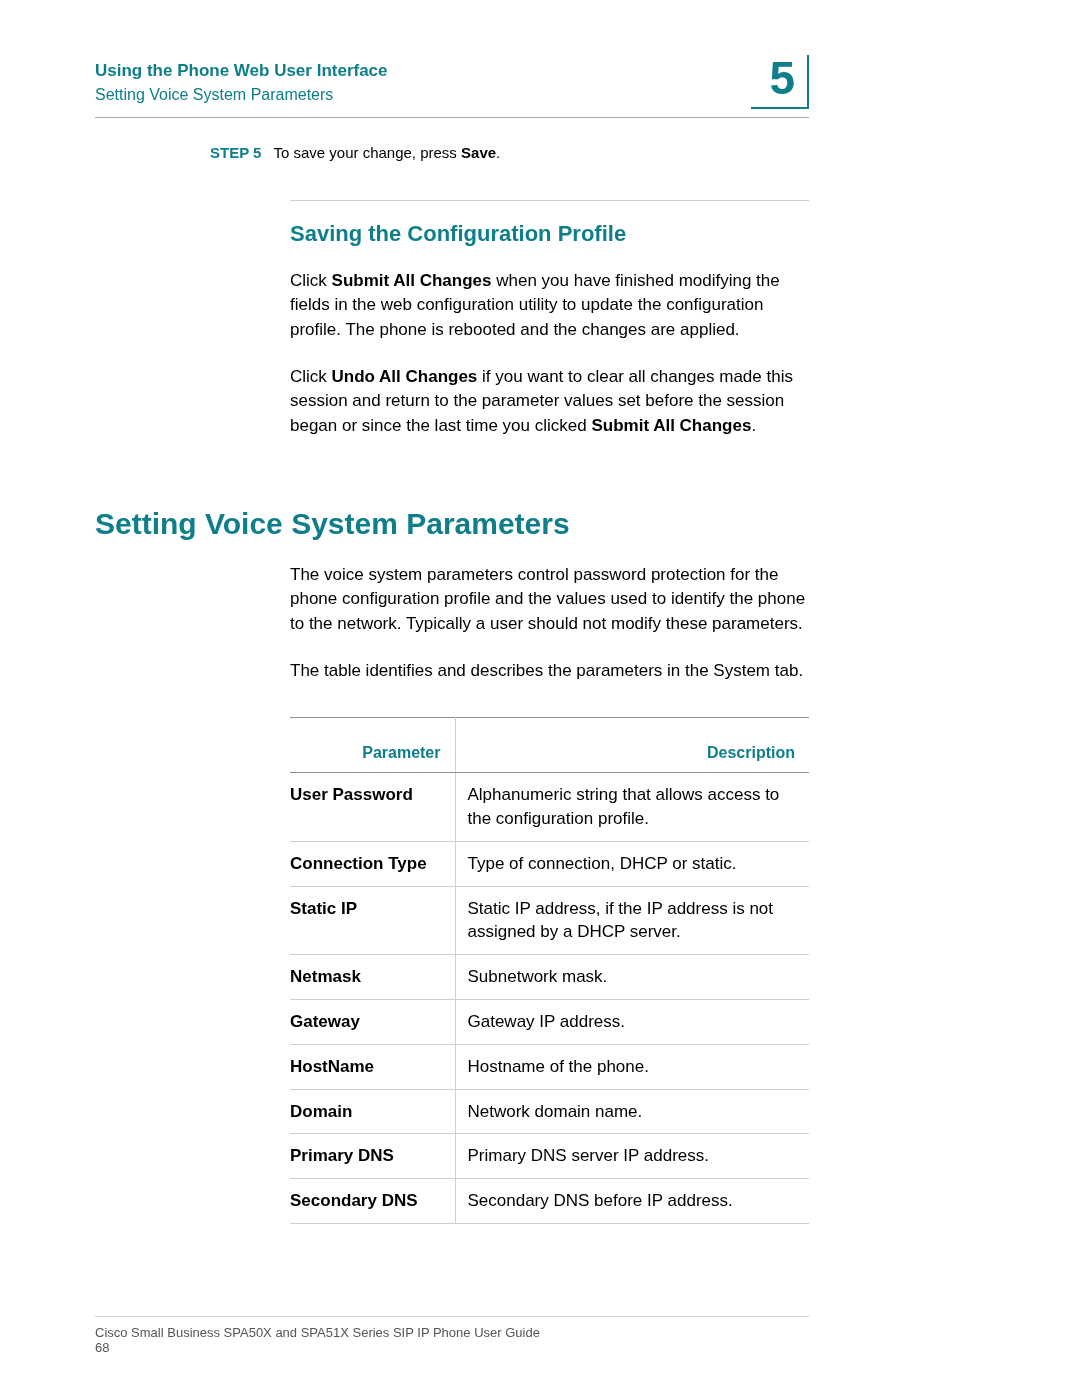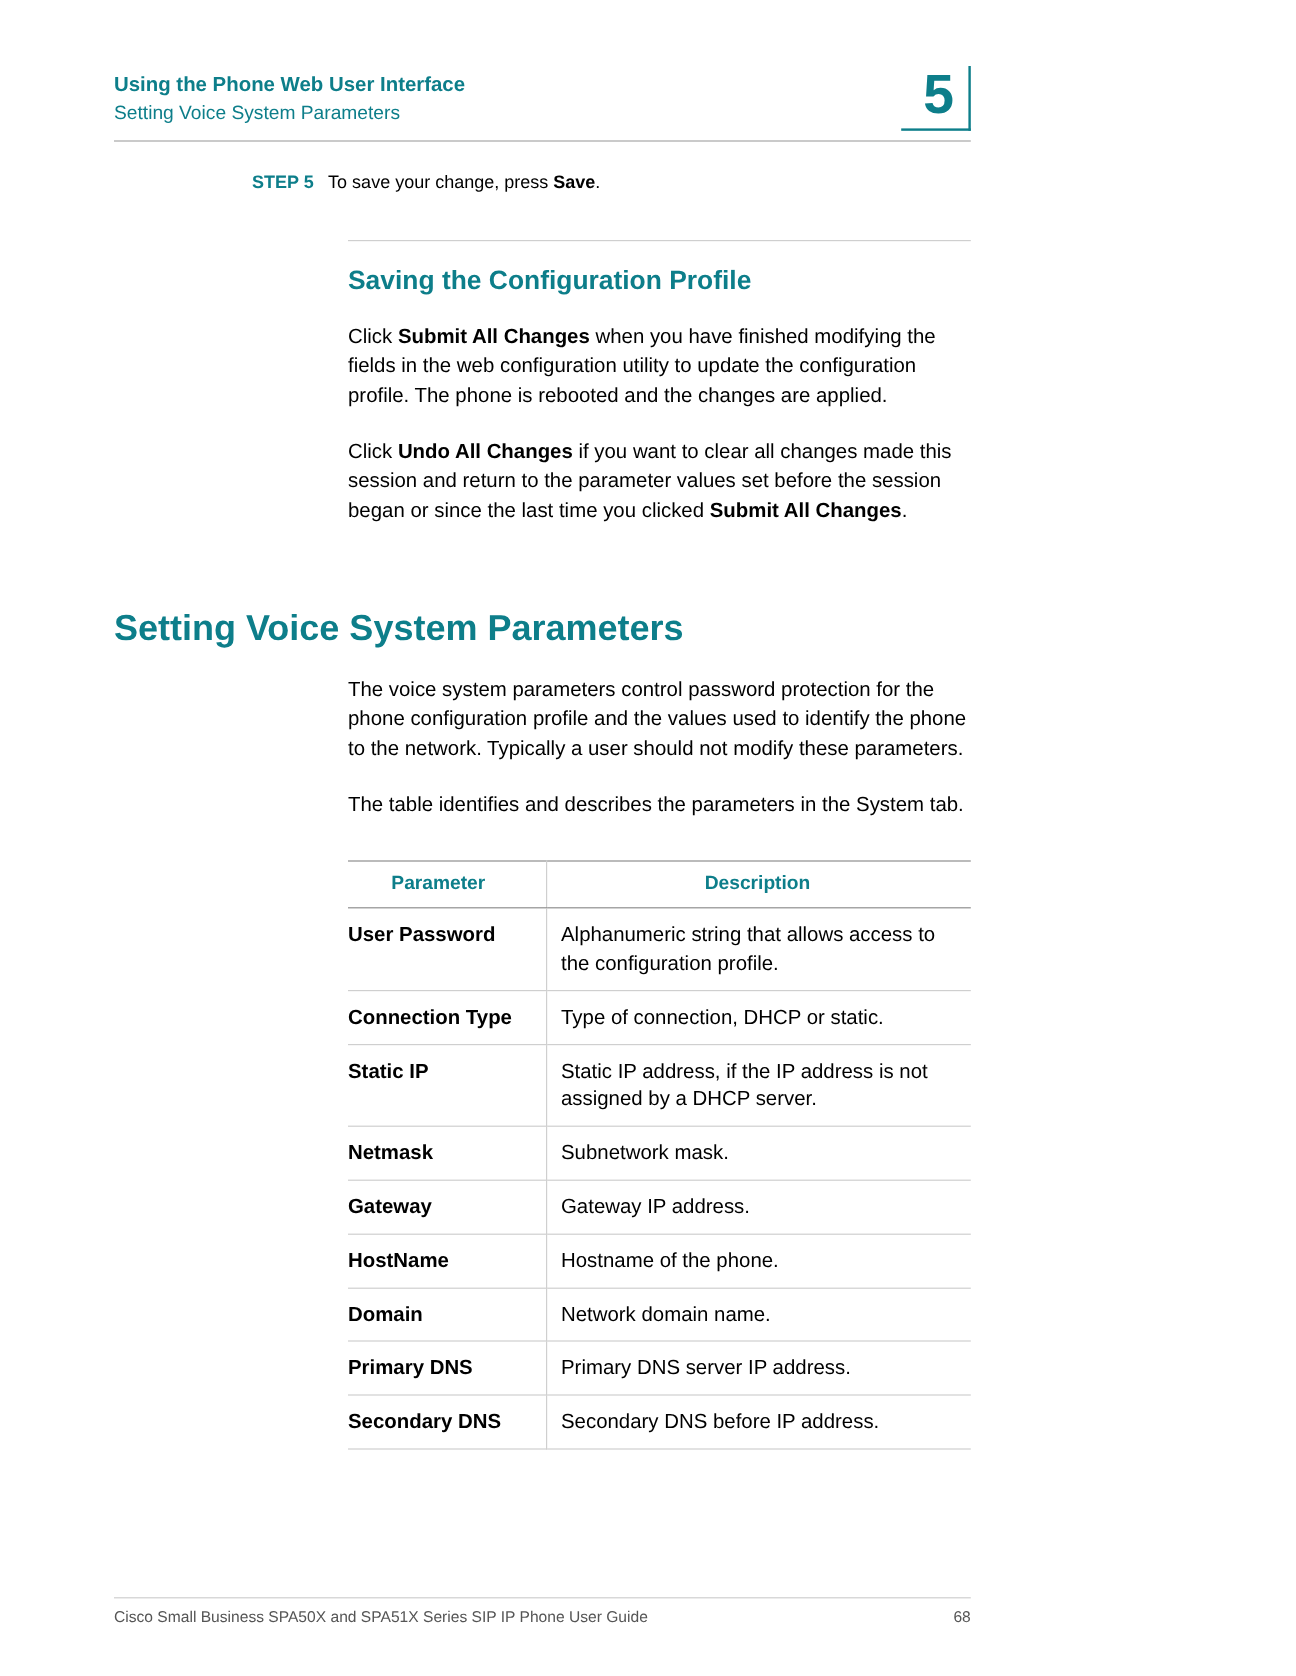--- a/index.html
+++ b/index.html
@@ -90,24 +90,24 @@
     font-size: 30px;
     margin: 68px 0 0 0;
   }
   table.params {
     margin: 34px 0 0 195px;
     border-collapse: collapse;
     width: calc(100% - 195px);
     font-size: 17px;
   }
   table.params th {
-    text-align: center;
-    color: #0d7e8a;
-    font-weight: bold;
-    padding: 10px 14px 10px 0;
+    text-align: right;
+    color: #0d7e8a;
+    font-weight: bold;
+    padding: 26px 14px 10px 0;
     border-top: 1px solid #8f8f8f;
     border-bottom: 1px solid #8f8f8f;
     font-size: 16px;
   }
   table.params th.col-param {
     width: 165px;
     border-right: 1px solid #cfcfcf;
   }
   table.params td {
     padding: 10px 14px 10px 0;
@@ -126,20 +126,21 @@
     position: absolute;
     left: 95px;
     right: 95px;
     bottom: 42px;
     border-top: 1px solid #cfcfcf;
     padding-top: 8px;
     display: flex;
     justify-content: space-between;
     font-size: 13px;
     color: #555;
+    flex-direction: column;
   }
 </style>
 </head>
 <body>
 
 <div class="page">
   <div class="header-row">
     <div class="header-text">
       <div class="header-title">Using the Phone Web User Interface</div>
       <div class="header-sub">Setting Voice System Parameters</div>

